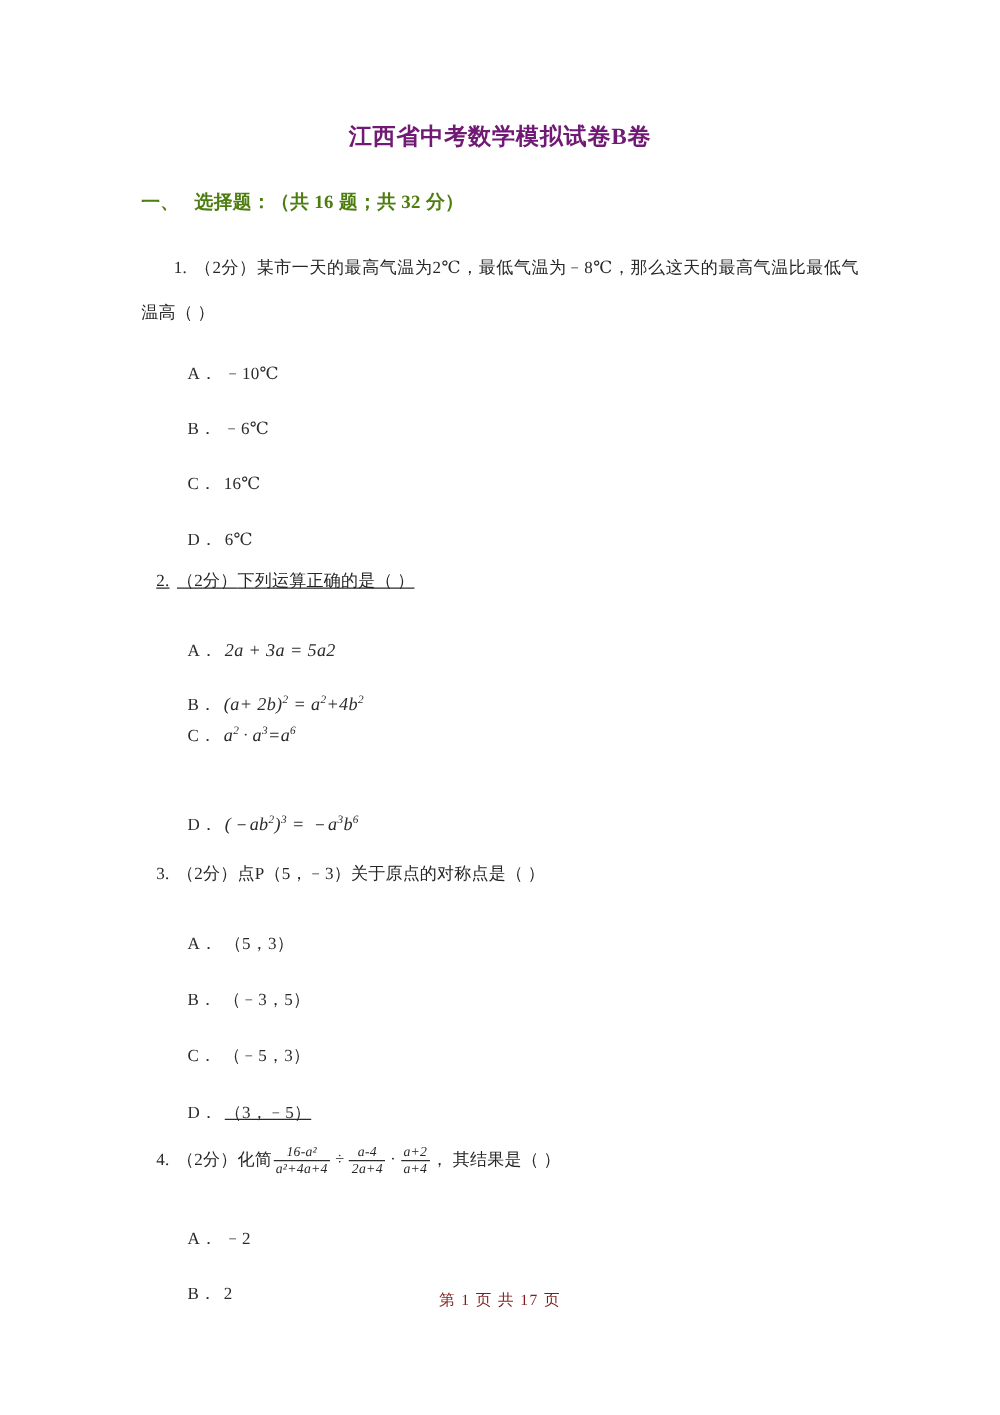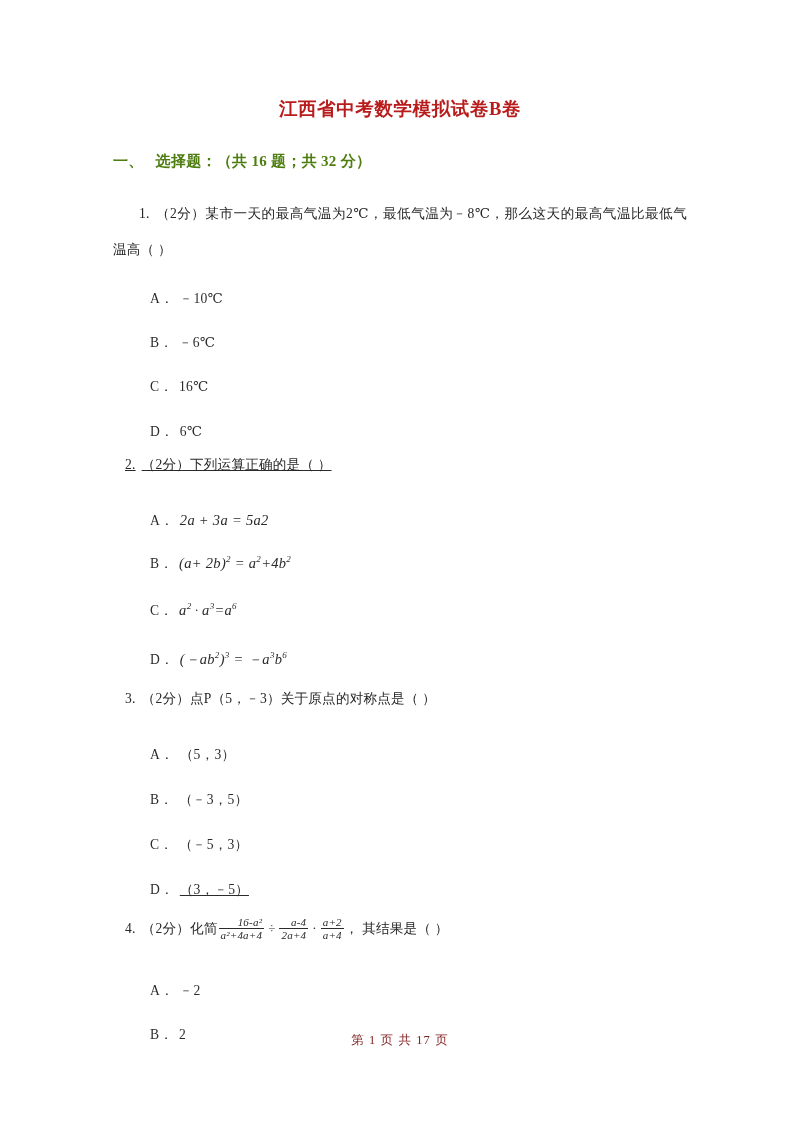--- a/index.html
+++ b/index.html
@@ -27,21 +27,21 @@
   
   .doc-title {
     position: absolute;
     top: 96px;
     left: 0;
     width: 800px;
     text-align: center;
     font-size: 18.5px;
     font-weight: bold;
     letter-spacing: 0.6px;
-    color: #b91c1c;
+    color: #701a75;
   }
 
   
   .section-heading {
     position: absolute;
     top: 152px;
     left: 113px;
     font-size: 15px;
     font-weight: bold;
     color: #4d7c0f;
@@ -106,21 +106,20 @@
     vertical-align: -0.55em;
     text-align: center;
     font-style: italic;
     font-size: 11px;
     line-height: 1.12;
     margin: 0 1px;
   }
   .frac .num {
     display: block;
     padding: 0 2px;
-    text-align: right;
   }
   .frac .den {
     display: block;
     border-top: 1px solid #2b2b2b;
     padding: 0 2px;
   }
   .op {
     font-style: normal;
     font-size: 13px;
     padding: 0 3px;
@@ -174,21 +173,21 @@
       <span class="q-num">2.</span><span>（2分）</span><span>下列运算正确的是（      ）</span>
     </div>
   </div>
 
   <div class="opt" style="top:500px;">
     <span class="opt-label">A．</span><span class="opt-val math">2<span class="math">a</span> + 3<span class="math">a</span> = 5<span class="math">a</span>2</span>
   </div>
   <div class="opt" style="top:543px;">
     <span class="opt-label">B．</span><span class="opt-val math">(<span class="math">a</span>+ 2<span class="math">b</span>)<sup class="sm">2</sup> = <span class="math">a</span><sup class="sm">2</sup>+4<span class="math">b</span><sup class="sm">2</sup></span>
   </div>
-  <div class="opt" style="top:590px;">
+  <div class="opt" style="top:568px;">
     <span class="opt-label">C．</span><span class="opt-val math"><span class="math">a</span><sup class="sm">2</sup><span class="op">·</span><span class="math">a</span><sup class="sm">3</sup>=<span class="math">a</span><sup class="sm">6</sup></span>
   </div>
   <div class="opt" style="top:638px;">
     <span class="opt-label">D．</span><span class="opt-val math">(－<span class="math">ab</span><sup class="sm">2</sup>)<sup class="sm">3</sup> = －<span class="math">a</span><sup class="sm">3</sup><span class="math">b</span><sup class="sm">6</sup></span>
   </div>
 
   <div class="q-block" style="top:681px; left:125px;">
     <div class="q-text" style="text-indent:0;">
       <span class="q-num">3.</span><span>（2分）</span><span>点P（5，﹣3）关于原点的对称点是（      ）</span>
     </div>

